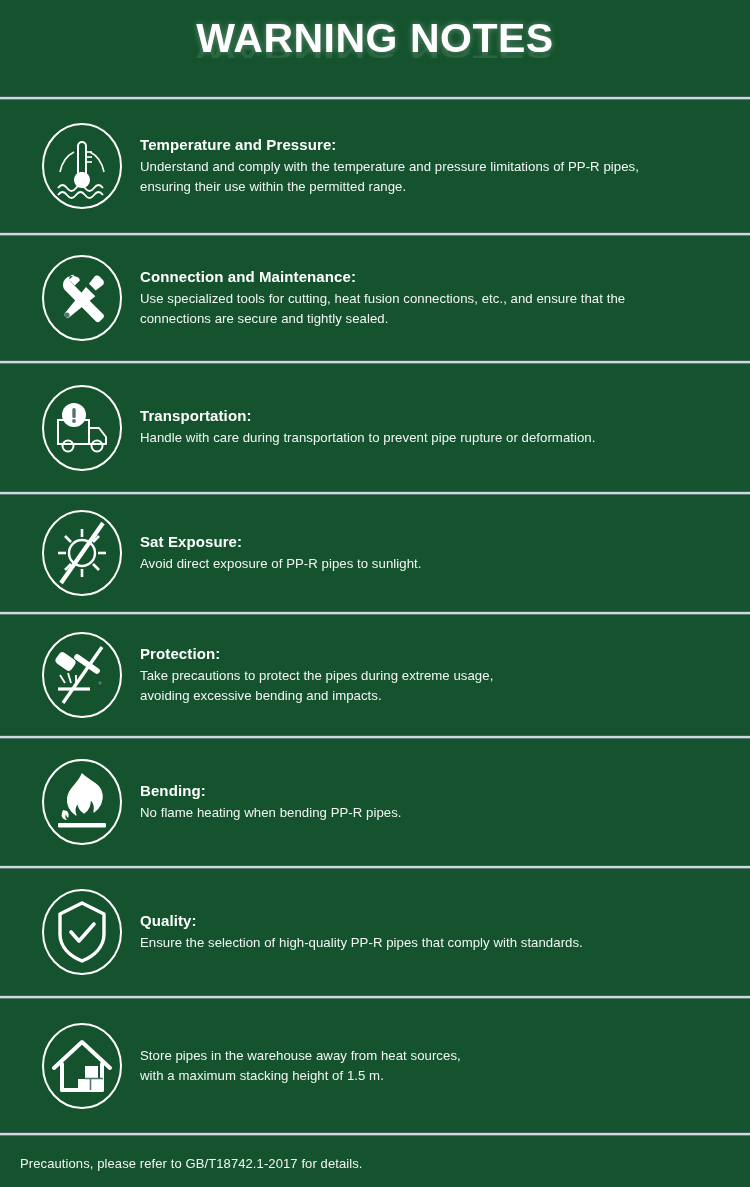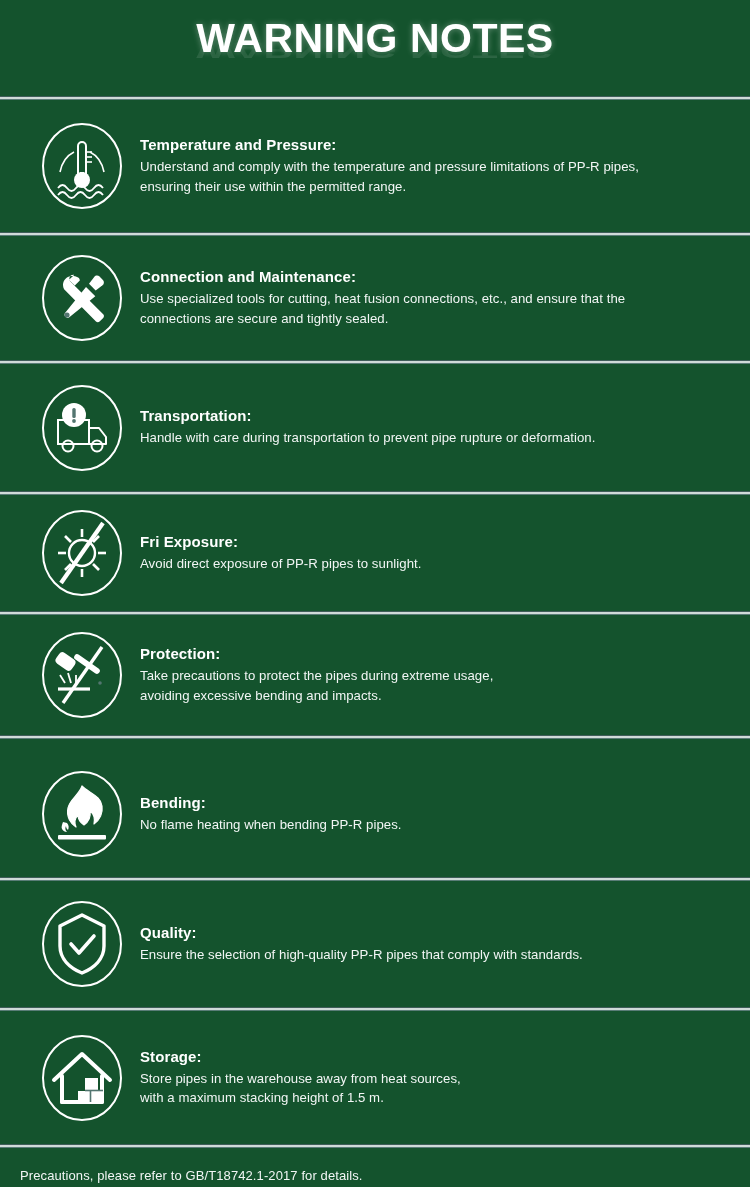--- a/index.html
+++ b/index.html
@@ -110,21 +110,21 @@
     white-space: pre-line;
     letter-spacing: 0.05px;
   }
 
   
   .row-h1 { height: 132px; }
   .row-h2 { height: 124px; }
   .row-h3 { height: 127px; }
   .row-h4 { height: 116px; }
   .row-h5 { height: 120px; }
-  .row-h6 { height: 126px; margin-top: 12px; }
+  .row-h6 { height: 126px; }
   .row-h7 { height: 126px; }
   .row-h8 { height: 133px; }
 
   
   .footer {
     height: 55px;
     display: flex;
     align-items: center;
     padding-left: 20px;
     box-sizing: border-box;
@@ -229,21 +229,21 @@
           <line x1="60" y1="44" x2="68" y2="44"></line>
           <line x1="27" y1="27" x2="33" y2="33"></line>
           <line x1="55" y1="55" x2="61" y2="61"></line>
           <line x1="61" y1="27" x2="55" y2="33"></line>
           <line x1="33" y1="55" x2="27" y2="61"></line>
         </g>
         <line x1="65" y1="14" x2="23" y2="74" stroke-width="4.2" stroke-linecap="butt"></line>
       </svg>
     </div>
     <div class="text-cell">
-      <div class="row-title">Fri Exposure:</div>
+      <div class="row-title">Sat Exposure:</div>
       <div class="row-desc">Avoid direct exposure of PP-R pipes to sunlight.</div>
     </div>
   </div>
 
   <div class="divider"></div>
 
   <div class="row row-h5">
     <div class="icon-cell">
       <svg width="88" height="88" viewBox="0 0 88 88" fill="none" stroke="#ffffff" stroke-width="2">
         <ellipse cx="44" cy="44" rx="39" ry="42" stroke-width="2"></ellipse>
@@ -316,21 +316,20 @@
           <rect x="40" y="57" width="12" height="11"></rect>
           <rect x="53" y="57" width="12" height="11"></rect>
         </g>
         <g stroke="#537570" stroke-width="1.6">
           <line x1="47" y1="56.5" x2="65" y2="56.5"></line>
           <line x1="52.5" y1="57" x2="52.5" y2="68"></line>
         </g>
       </svg>
     </div>
     <div class="text-cell">
-      <div class="row-title">Storage:</div>
       <div class="row-desc">Store pipes in the warehouse away from heat sources,
 with a maximum stacking height of 1.5 m.</div>
     </div>
   </div>
 
   <div class="divider"></div>
 
   <div class="footer">
     <span class="footer-text">Precautions, please refer to GB/T18742.1-2017 for details.</span>
   </div>

